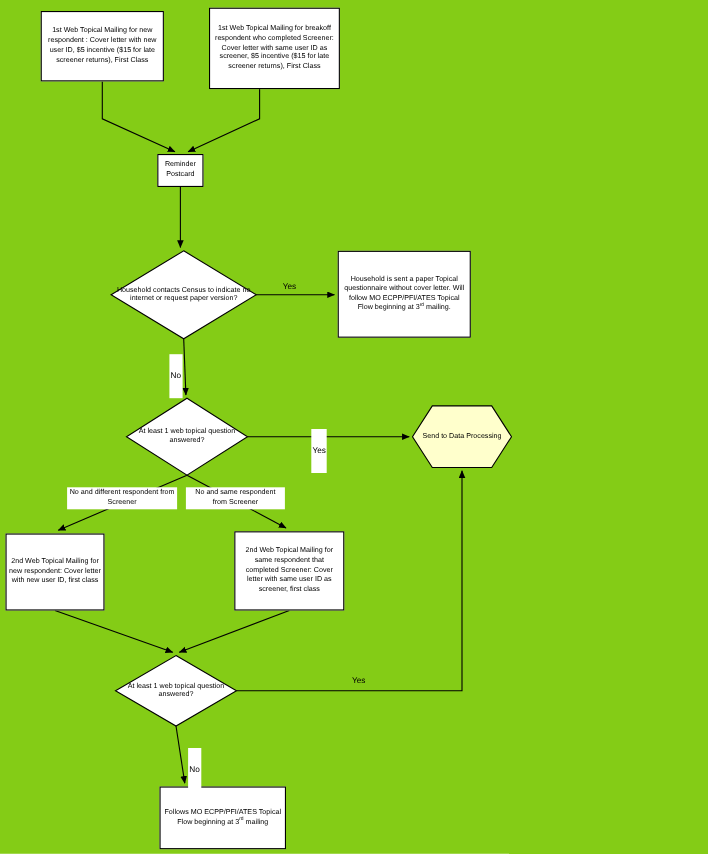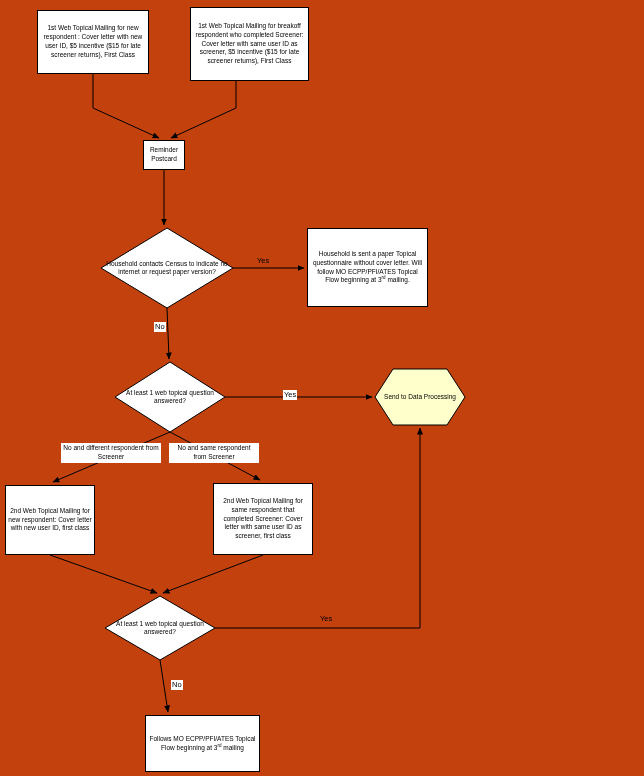--- a/index.html
+++ b/index.html
@@ -13,31 +13,31 @@
     display:flex;align-items:center;justify-content:center;text-align:center;
     font-size:6.5px;line-height:1.35;padding:2px;
   }
   .node > div{width:100%;}
   .overlay{
     position:absolute;display:flex;align-items:center;justify-content:center;
     text-align:center;font-size:6.5px;line-height:1.3;
   }
   .overlay > div{width:100%;}
   .edge-label{position:absolute;font-size:7.5px;line-height:1.1;}
-  .edge-label.bg{background:#fff;padding:1px 1px;}
+  .edge-label.bg{background:#fff;padding:16px 1px;}
   .branch-label{
     position:absolute;background:#fff;font-size:6.5px;line-height:1.35;
     text-align:center;padding:1px 2px;box-sizing:border-box;
   }
   sup{font-size:4.5px;vertical-align:super;line-height:0;}
 </style>
 </head>
 <body>
 
-<div id="canvas" style="background: #c2410c;">
+<div id="canvas" style="background: #84cc16;">
 
   <svg id="connectors" viewBox="0 0 644 776" xmlns="http://www.w3.org/2000/svg">
     <defs>
       <marker id="arrow" markerWidth="9" markerHeight="9" refX="6.5" refY="3" orient="auto" markerUnits="userSpaceOnUse">
         <path d="M0,0 L7,3 L0,6 Z" fill="#000"></path>
       </marker>
     </defs>
     <g stroke="#000" stroke-width="1" fill="none">
       <polyline points="93,74 93,108 159,138" marker-end="url(#arrow)"></polyline>
       <polyline points="236,81 236,108 171,138" marker-end="url(#arrow)"></polyline>

